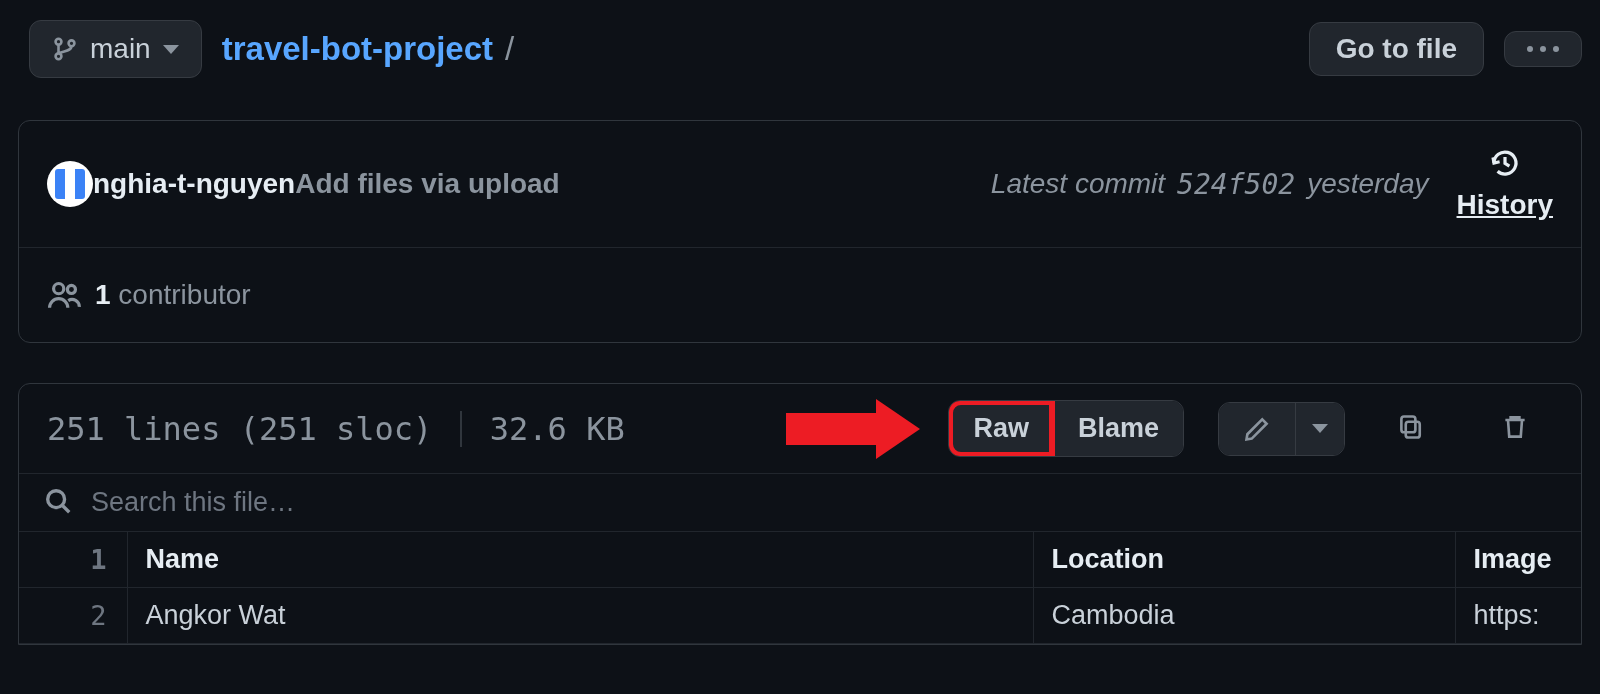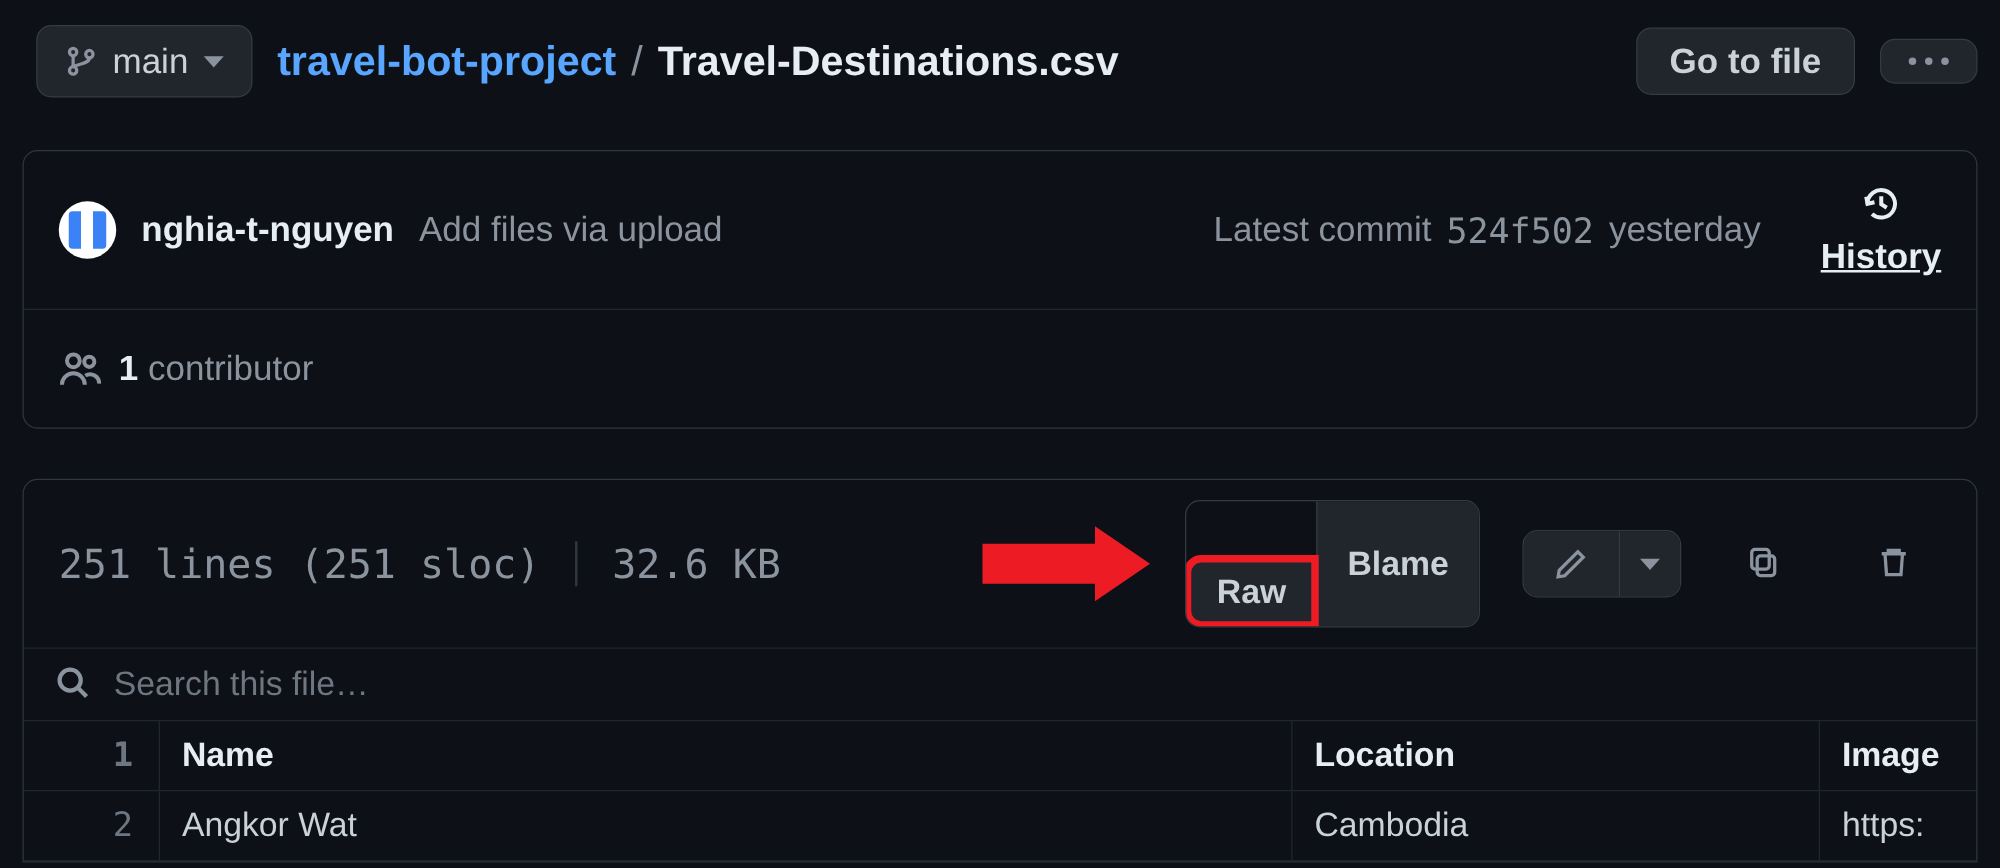--- a/index.html
+++ b/index.html
@@ -65,37 +65,36 @@
   .card {
     margin-top: 42px;
     border: 1.8px solid var(--border);
     border-radius: 12px;
     background: var(--bg);
   }
   .commit-row {
     display: flex;
     align-items: center;
     padding: 26px 28px;
-    gap: 20px;
   }
   .avatar {
     width: 46px; height: 46px; border-radius: 50%;
     background: #fff;
     display: flex; align-items: center; justify-content: center;
     flex-shrink: 0;
   }
   .avatar-inner {
     width: 30px; height: 30px;
     background: linear-gradient(90deg, #3b82f6 33%, #fff 33%, #fff 66%, #3b82f6 66%);
     border-radius: 3px;
   }
   .author { font-weight: 700; color: #e6edf3; }
-  .commit-msg { color: var(--text-muted); flex: 0 0 auto; }
+  .commit-msg { color: var(--text-muted); flex: 0 0 auto; font-weight: bold; }
   .commit-spacer { flex: 1; }
-  .commit-right { color: var(--text-muted); display: flex; align-items: center; gap: 12px; }
+  .commit-right { color: var(--text-muted); display: flex; align-items: center; gap: 12px; font-style: italic; }
   .commit-hash { font-family: ui-monospace, SFMono-Regular, Menlo, monospace; }
   .history-link {
     display: inline-flex; align-items: center; gap: 10px;
     color: #e6edf3; font-weight: 700; margin-left: 28px; flex-direction: column;
   }
   .history-icon-svg { width: 32px; height: 32px; }
 
   .divider { border-top: 1.5px solid var(--border-subtle); }
 
   .contrib-row {
@@ -146,21 +145,21 @@
     padding: 12px 24px;
     font-size: 27px;
     font-weight: 600;
     color: var(--text);
     background: var(--btn-bg);
     cursor: pointer;
     border: none;
     display: inline-flex; align-items: center;
   }
   .btn-group .seg + .seg { border-left: 1.5px solid var(--btn-border); }
-  .raw-highlight { outline: 6px solid var(--red); outline-offset: -4px; border-radius: 12px 0 0 12px; z-index: 2; position: relative; margin-top: 45px; }
+  .raw-highlight { outline: 6px solid var(--red); outline-offset: -4px; border-radius: 12px 0 0 12px; z-index: 2; position: relative; }
   .icon-btn { padding: 12px 24px !important; }
   .icon-svg { width: 28px; height: 28px; }
   .lone-btn-group { margin-left: 6px; }
 
   .search-row {
     border-top: 1.5px solid var(--border-subtle);
     display: flex; align-items: flex-start; gap: 16px;
     padding: 12px 24px;
   }
   .search-row input {
@@ -206,21 +205,20 @@
         <circle cx="12" cy="4.5" r="1.8"></circle>
       <path d="M4 5.3 V10.7 M12 6.3 C12 9 8 9 4 10.7"></path>
     </svg>
     <span>main</span>
     <span class="caret-down"></span>
   </button>
 
   <div class="breadcrumb">
     <a href="#">travel-bot-project</a>
     <span class="sep">/</span>
-    <span class="file">Travel-Destinations.csv</span>
   </div>
 
   <button class="btn">Go to file</button>
   <button class="btn kebab-btn">
     <span class="kebab">
         <span></span>
         <span></span>
         <span></span>
       </span>
   </button>

